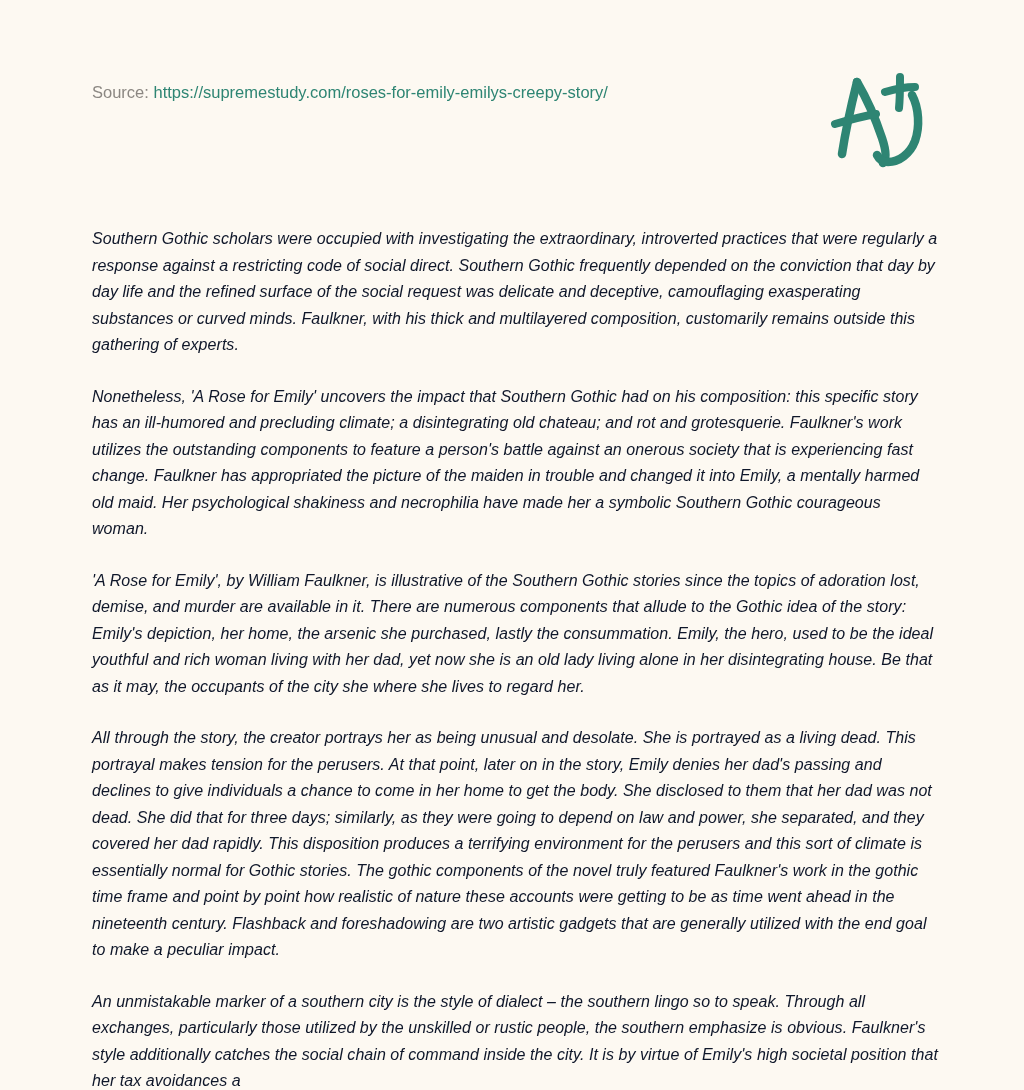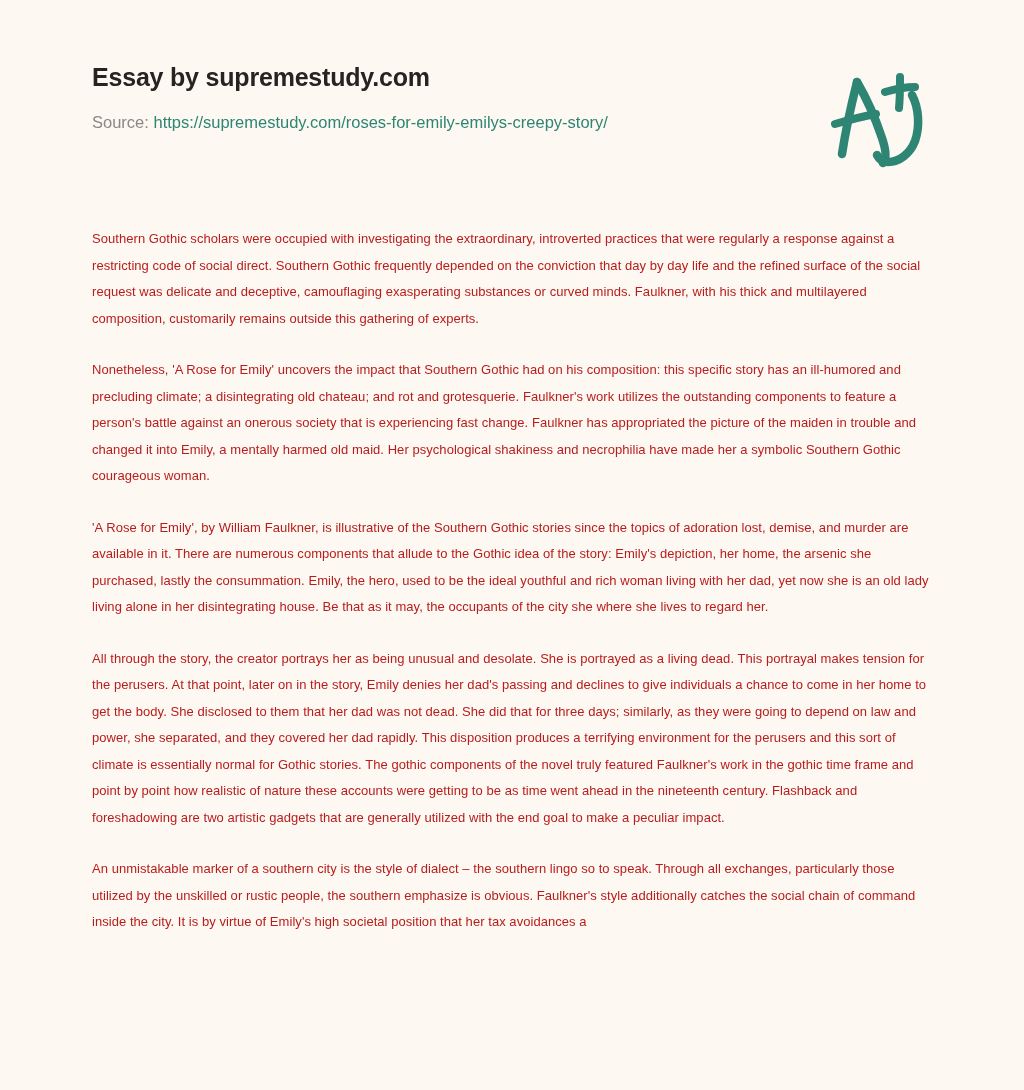--- a/index.html
+++ b/index.html
@@ -94,39 +94,39 @@
     line-height: 1.25;
     margin: 0;
     padding-top: 42px;
   }
 
   .body-copy {
     margin-top: 26px;
   }
 
   .body-copy p {
-    font-size: 13px;
+    font-size: 16px;
     line-height: 26.5px;
-    color: #b91c1c;
+    color: #0f172a;
     margin: 0 0 25px 0;
     letter-spacing: 0.05px;
+    font-style: italic;
   }
 
   .body-copy p:last-child {
     margin-bottom: 0;
   }
 </style>
 </head>
 <body>
 
 <div class="page">
 
   <div class="header">
     <div class="header-text">
-      <div class="essay-by">Essay by supremestudy.com</div>
       <div class="source-line">
         <span class="source-label">Source: </span><a class="source-url" href="#">https://supremestudy.com/roses-for-emily-emilys-creepy-story/</a>
       </div>
     </div>
   </div>
 
   <div class="logo">
     <svg viewBox="0 0 130 130" xmlns="http://www.w3.org/2000/svg">
       <g fill="none" stroke="#2e8573" stroke-linecap="round" stroke-linejoin="round">
 

